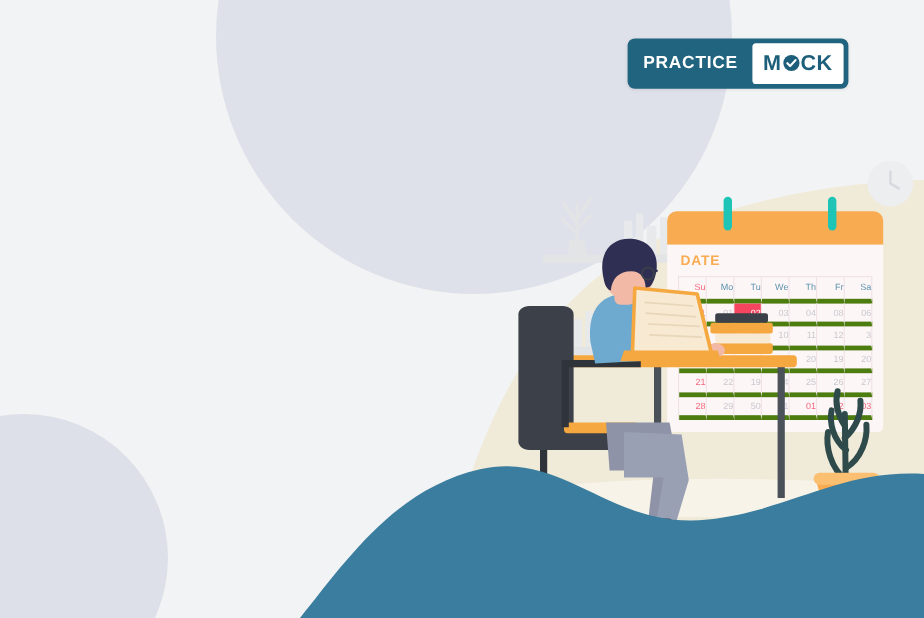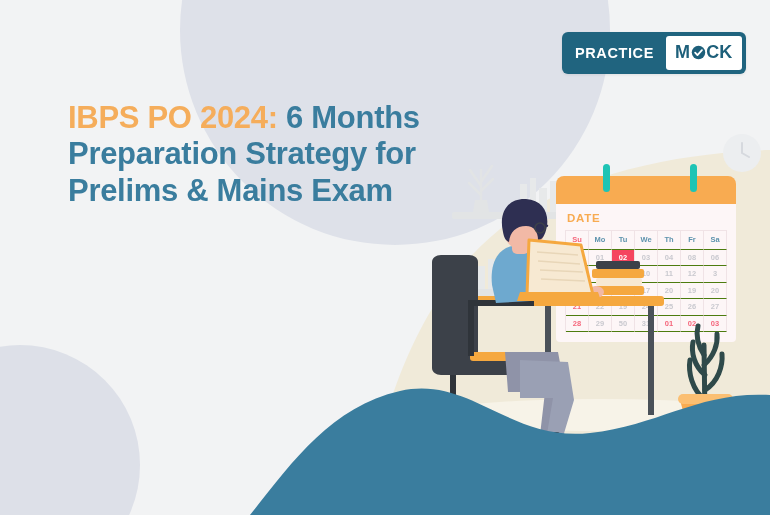--- a/index.html
+++ b/index.html
@@ -37,21 +37,21 @@
   }
   
   .clock {
     position:absolute;
     left:722px; top:133px;
     width:40px; height:40px;
   }
   
   .logo {
     position:absolute;
-    left:562px; top:32px;
+    left:523px; top:32px;
     height:42px;
     display:flex; align-items:center;
     background:#20647f;
     border-radius:6px;
     padding:4px;
     box-shadow:0 1px 3px rgba(0,0,0,.08);
   }
   .logo-left {
     color:#ffffff;
     font-size:14.5px;
@@ -121,25 +121,25 @@
     padding:2px 0 6px 2px;
   }
   .cal-grid {
     display:grid;
     grid-template-columns:repeat(7,1fr);
     border-left:1px solid #f0e3e6;
     border-top:1px solid #f0e3e6;
   }
   .cal-cell {
     font-size:7.5px;
-    font-weight:bold;
-    text-align:center;
+    font-weight:normal;
+    text-align:right;
     padding:4px 0 4px;
     border-right:1px solid #f0e3e6;
-    border-bottom:1px solid #4d7c0f;
+    border-bottom:4px solid #4d7c0f;
     color:#c9c9cf;
     line-height:1;
   }
   .cal-cell.head { color:#5d93ad; padding:5px 0 5px; }
   .cal-cell.head.sun { color:#f5677c; }
   .cal-cell.red { color:#f5677c; }
   .cal-cell.sel { background:#f5455f; color:#ffffff; }
   
   .scene { position:absolute; left:0; top:0; width:770px; height:515px; }
 </style>
@@ -331,17 +331,14 @@
       <span class="mock-o">
         <svg viewBox="0 0 20 20" style="width:100%;height:100%;display:block;">
           <circle cx="10" cy="10" r="9" fill="#1d5f7a"></circle>
           <path d="M5.5 10.2 L8.6 13.4 L14.6 6.8" stroke="#ffffff" stroke-width="2.4" fill="none" stroke-linecap="round" stroke-linejoin="round"></path>
         </svg>
       </span>
       <span>CK</span>
     </span>
   </div>
 
-  <div class="headline">
-    <span class="hl-orange">IBPS PO 2024:</span><span> 6 Months Preparation Strategy for Prelims &amp; Mains Exam</span>
-  </div>
 
 </div>
 
 </body></html>

